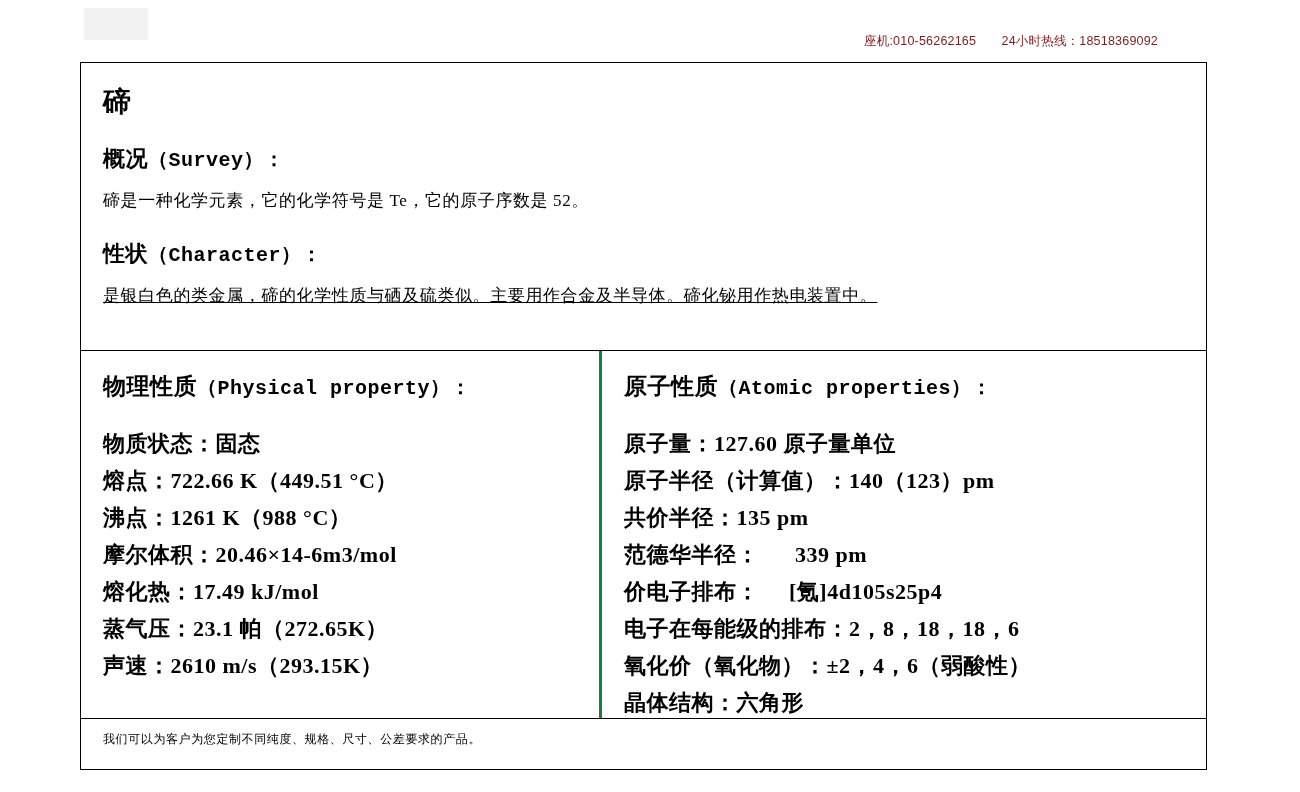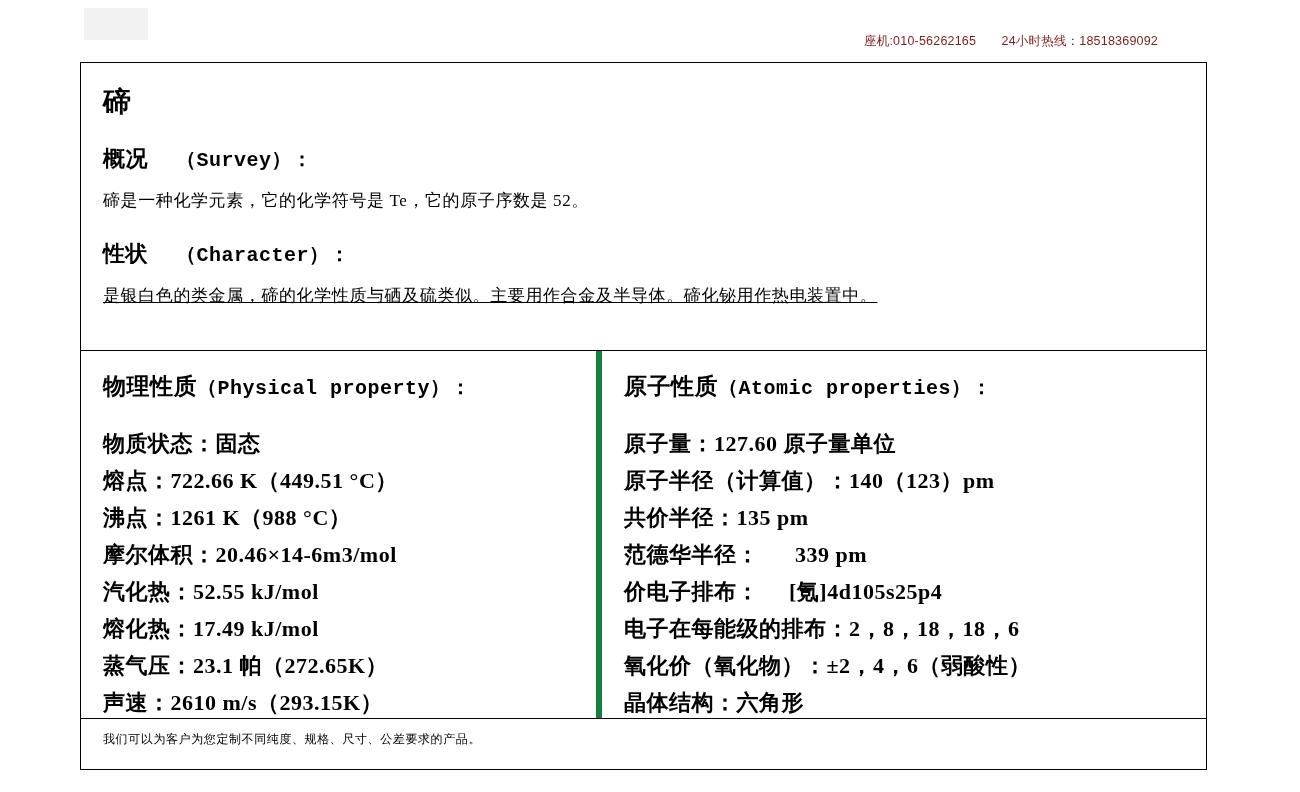--- a/index.html
+++ b/index.html
@@ -76,21 +76,20 @@
   .sec-heading {
     font-size: 22px;
     font-weight: bold;
     margin: 0 0 14px 0;
     letter-spacing: 0.5px;
   }
   .sec-heading .latin {
     font-family: "Liberation Mono", monospace;
     font-weight: bold;
     font-size: 20px;
-    margin-left: 28px;
   }
   .body-text {
     font-size: 17px;
     line-height: 1.5;
     margin: 0 0 26px 0;
     letter-spacing: 0.6px;
   }
   .body-text.last { margin-bottom: 0; text-decoration: underline; }
 
   
@@ -99,21 +98,21 @@
     height: 368px;
     border-bottom: 1px solid #000000;
     box-sizing: border-box;
   }
   .col {
     box-sizing: border-box;
     padding: 16px 22px 10px 22px;
   }
   .col-left {
     width: 521px;
-    border-right: 6px solid #15803d;
+    border-right: 3px solid #15803d;
   }
   .col-right {
     flex: 1;
   }
   .col-title {
     font-size: 23px;
     font-weight: bold;
     margin: 4px 0 24px 0;
     letter-spacing: 0.5px;
   }
@@ -174,21 +173,20 @@
   <div class="cols">
     <div class="col col-left">
       <div class="col-title">
         <span>物理性质</span><span class="latin">（Physical property）：</span>
       </div>
       <ul class="prop-list">
         <li>物质状态：固态</li>
         <li>熔点：722.66 K（449.51 °C）</li>
         <li>沸点：1261 K（988 °C）</li>
         <li>摩尔体积：20.46×14-6m3/mol</li>
-        <li>汽化热：52.55 kJ/mol</li>
         <li>熔化热：17.49 kJ/mol</li>
         <li>蒸气压：23.1 帕（272.65K）</li>
         <li>声速：2610 m/s（293.15K）</li>
       </ul>
     </div>
 
     <div class="col col-right">
       <div class="col-title">
         <span>原子性质</span><span class="latin">（Atomic properties）：</span>
       </div>

